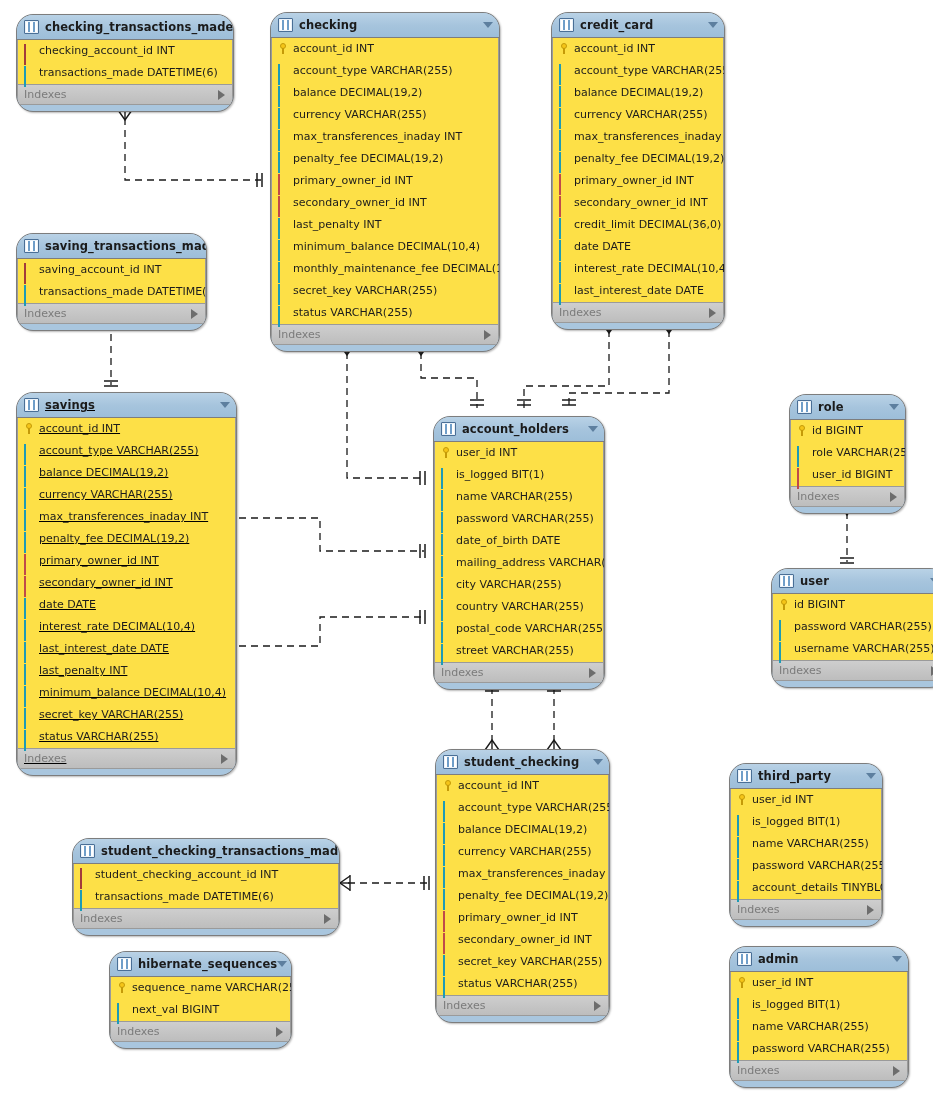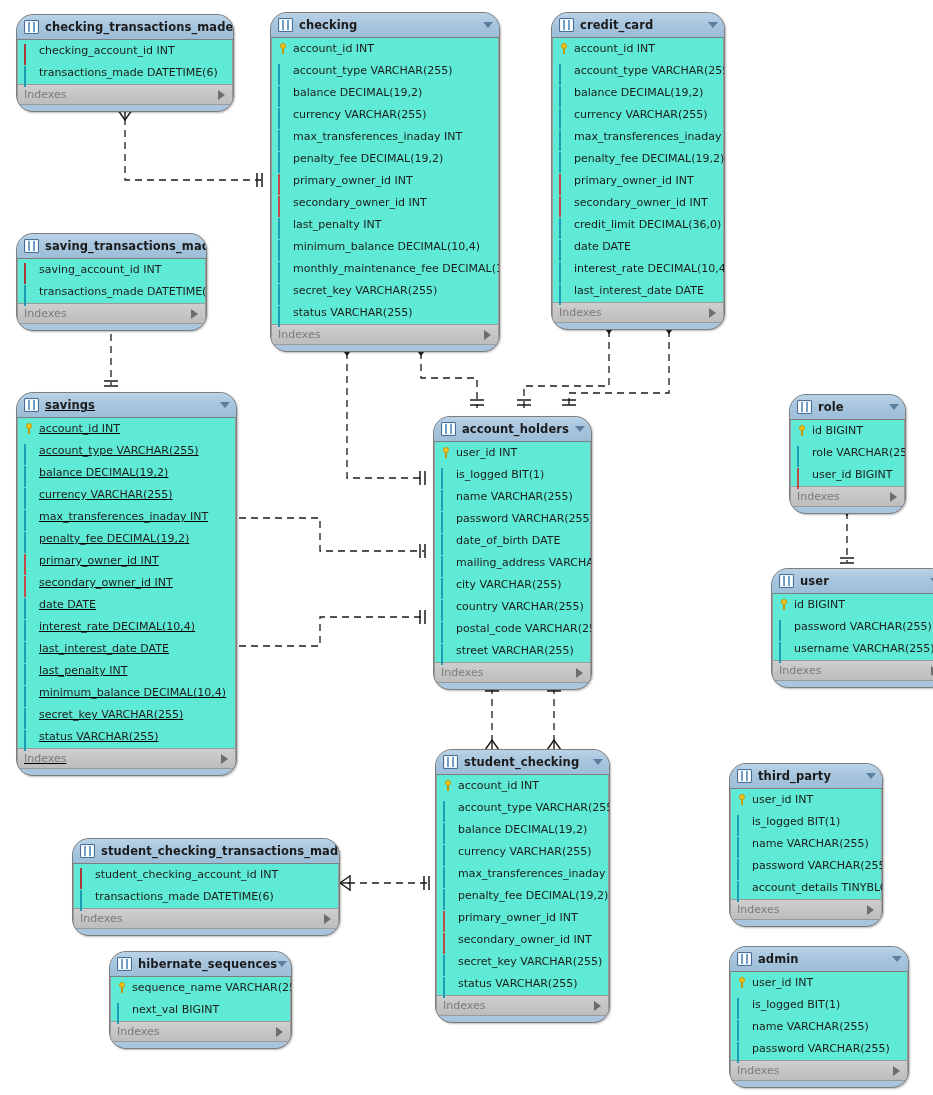--- a/index.html
+++ b/index.html
@@ -54,21 +54,21 @@
   }
   .tbl-caret{
     margin-left:auto;
     width:0;height:0;
     border-left:5px solid transparent;
     border-right:5px solid transparent;
     border-top:6px solid #5d7f9f;
     flex:0 0 auto;
   }
   .tbl-body{
-    background:#5eead4;
+    background:#fde047;
     border-left:1px solid #9a9a9a;
     border-right:1px solid #9a9a9a;
   }
   .col-row{
     height:22px;
     display:flex;
     align-items:center;
     padding-left:5px;
     white-space:nowrap;
   }
@@ -453,21 +453,21 @@
           <div class="col-row">
             <span class="col-glyph"><span class="gl-dia pk-blue"></span></span>
             <span class="col-text">status VARCHAR(255)</span>
           </div>
         </div>
         <div class="tbl-indexes">
           <span class="idx-label">Indexes</span>
           <span class="idx-caret"></span>
         </div>
       </div>
-      <div class="table-node" style="left: 433px; top: 416px; width: 159px;">
+      <div class="table-node" style="left: 433px; top: 416px; width: 172px;">
         <div class="tbl-header">
           <span class="tbl-icon"></span>
           <span class="tbl-title">account_holders</span>
           <span class="tbl-caret"></span>
         </div>
         <div class="tbl-body">
           <div class="col-row">
             <span class="col-glyph"><span class="gl-key"></span></span>
             <span class="col-text">user_id INT</span>
           </div>

